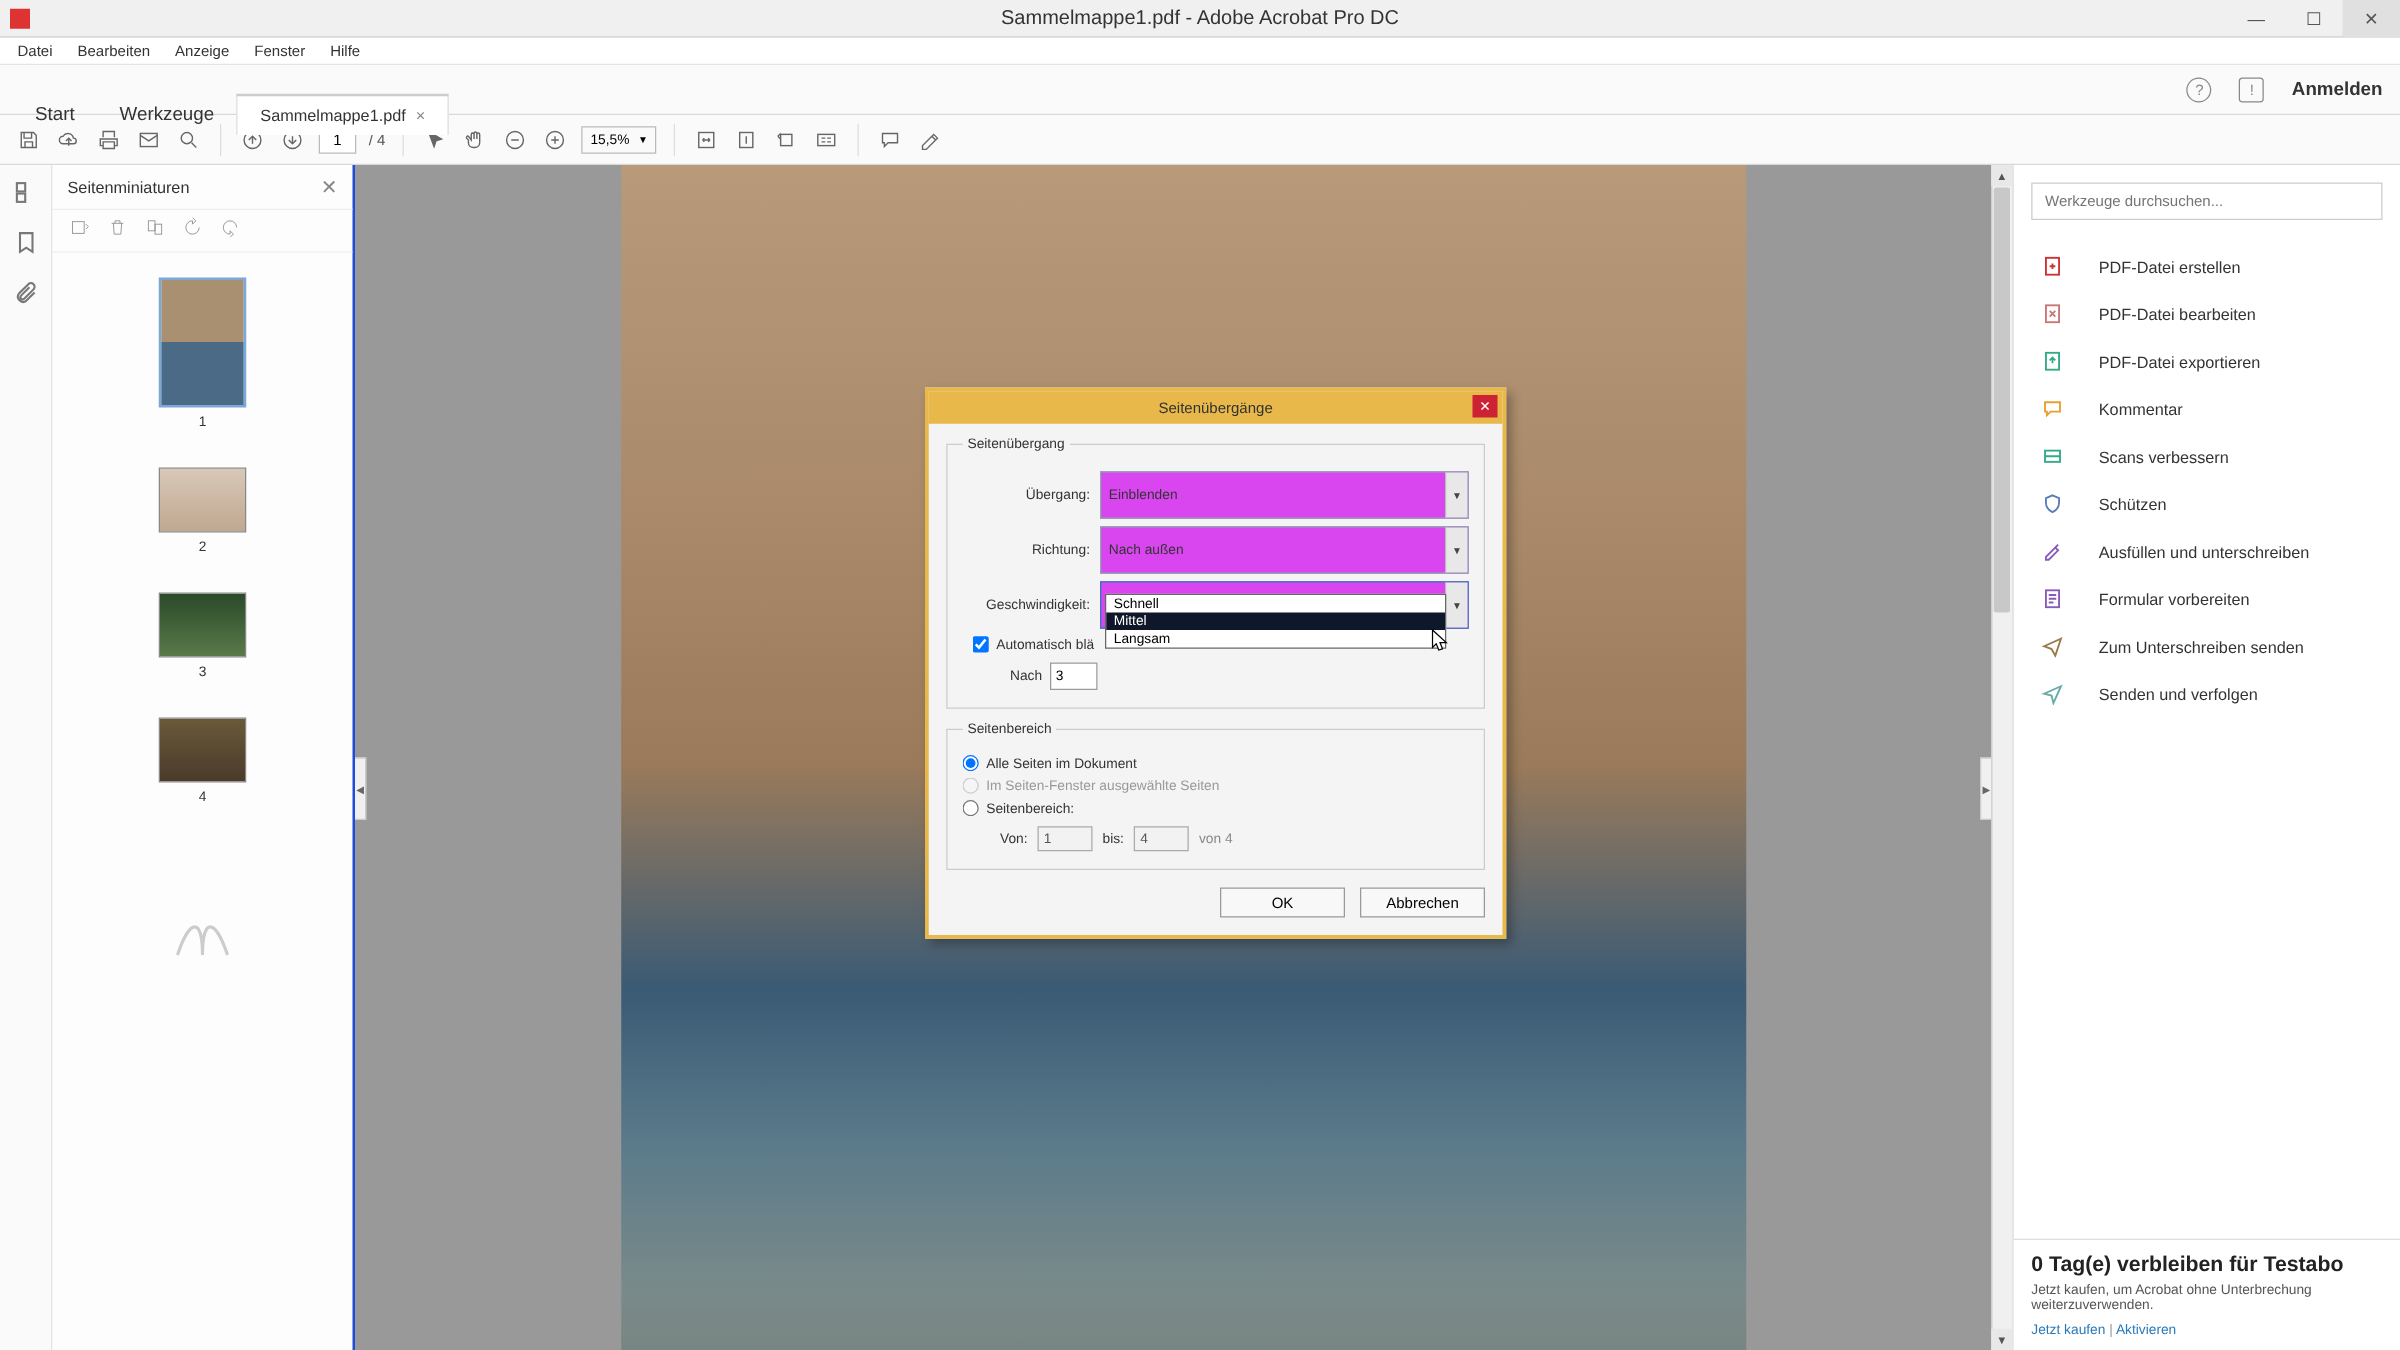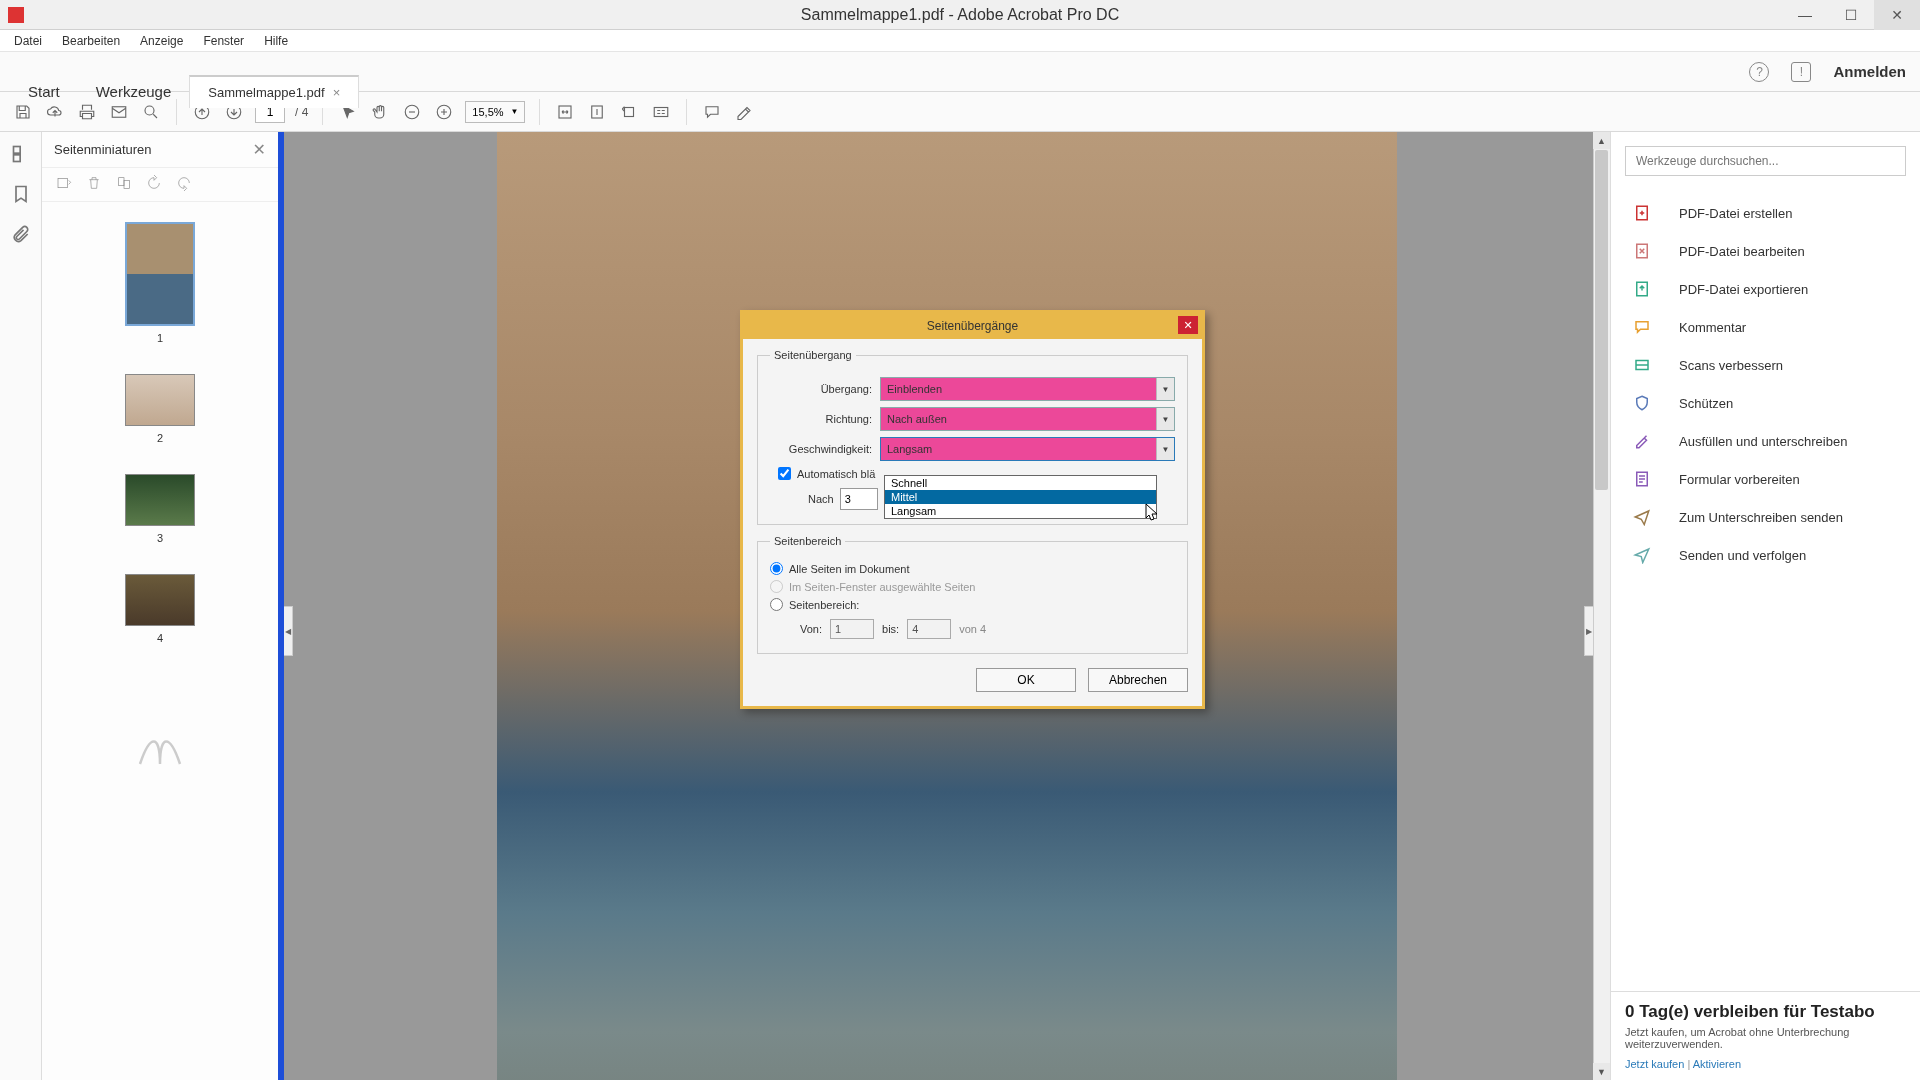--- a/index.html
+++ b/index.html
@@ -36,21 +36,21 @@
   .toolbar svg { width: 18px; height: 18px; stroke: #666; fill: none; stroke-width: 1.5; }
 
   
   .main { display: flex; height: calc(1080px - 30px - 22px - 40px - 40px); }
 
   
   .leftrail { width: 42px; background: #fafafa; border-right: 1px solid #ddd; display: flex; flex-direction: column; align-items: center; padding-top: 12px; gap: 20px; }
   .leftrail div { width: 20px; height: 20px; color: #777; }
 
   
-  .thumbpanel { width: 242px; background: #fdfdfd; border-right: 6px solid #1d4ed8; display: flex; flex-direction: column; }
+  .thumbpanel { width: 242px; background: #fdfdfd; border-right: 2px solid #1d4ed8; display: flex; flex-direction: column; }
   .thumbpanel .header { height: 36px; display: flex; align-items: center; justify-content: space-between; padding: 0 12px; font-size: 13px; color: #333; border-bottom: 1px solid #eee; }
   .thumbpanel .header .x { color: #888; font-size: 16px; cursor: default; }
   .thumbpanel .tools { height: 34px; display: flex; align-items: center; gap: 14px; padding: 0 14px; border-bottom: 1px solid #eee; }
   .thumbpanel .tools svg { width: 16px; height: 16px; stroke: #888; fill: none; }
   .thumbpanel .thumbs { flex: 1; overflow: auto; padding: 20px 0; display: flex; flex-direction: column; align-items: center; gap: 30px; }
   .thumb { display: flex; flex-direction: column; align-items: center; gap: 6px; }
   .thumb .img { width: 70px; height: 52px; border: 1px solid #888; background: #b8a898; }
   .thumb.t1 .img { height: 104px; background: linear-gradient(#a89070 50%, #4a6a85 50%); border: 2px solid #7aa8d8; }
   .thumb.t2 .img { background: linear-gradient(#d8c8b8, #c0a890); }
   .thumb.t3 .img { background: linear-gradient(#2a4a2a, #5a7a4a); }
@@ -94,21 +94,21 @@
     font-size: 11px;
     color: #333;
   }
   .dialog .dtitle { height: 26px; background: #e8b84a; display: flex; align-items: center; justify-content: center; position: relative; font-size: 12px; color: #333; }
   .dialog .dtitle .dclose { position: absolute; right: 4px; top: 3px; width: 20px; height: 18px; background: #c23; color: #fff; display: flex; align-items: center; justify-content: center; font-size: 11px; }
   .dialog .dbody { padding: 10px 14px 14px; }
   .dialog fieldset { border: 1px solid #ccc; padding: 10px 12px 14px; margin-bottom: 10px; }
   .dialog fieldset legend { font-size: 11px; padding: 0 4px; }
   .dialog .row { display: flex; align-items: center; margin: 6px 0; }
   .dialog .row label { width: 110px; text-align: right; padding-right: 8px; }
-  .dialog .row .select { flex: 1; height: 24px; border: 1px solid #8aa; background: #ec4899; display: flex; align-items: center; padding: 0 6px; position: relative; }
+  .dialog .row .select { flex: 1; height: 38px; border: 1px solid #8aa; background: #d946ef; display: flex; align-items: center; padding: 0 6px; position: relative; }
   .dialog .row .select.active { border: 1px solid #2a7ab8; }
   .dialog .row .select .dd { position: absolute; right: 0; top: 0; width: 18px; height: 100%; border-left: 1px solid #bbb; background: #e8e8e8; display: flex; align-items: center; justify-content: center; font-size: 8px; color: #444; }
   .dialog .checkrow { display: flex; align-items: center; gap: 6px; margin: 6px 0 0 8px; }
   .dialog .nachrow { display: flex; align-items: center; gap: 6px; margin: 8px 0 0 38px; }
   .dialog .nachrow input { width: 38px; height: 22px; border: 1px solid #999; padding: 0 4px; font-size: 11px; }
   .dialog .radiorow { display: flex; align-items: center; gap: 6px; margin: 5px 0; }
   .dialog .rangerow { display: flex; align-items: center; gap: 8px; margin: 8px 0 0 30px; }
   .dialog .rangerow input { width: 44px; height: 20px; border: 1px solid #aaa; padding: 0 4px; font-size: 11px; }
   .dialog .buttons { display: flex; justify-content: flex-end; gap: 12px; padding-top: 4px; }
   .dialog .buttons button { width: 100px; height: 24px; border: 1px solid #999; background: #f8f8f8; font-size: 12px; }
@@ -117,21 +117,21 @@
   .dropdown-open {
     position: absolute;
     left: 884px; top: 475px;
     width: 273px;
     background: #fff;
     border: 1px solid #666;
     font-size: 11px;
     z-index: 1000;
   }
   .dropdown-open .opt { padding: 1px 6px; }
-  .dropdown-open .opt.hl { background: #0369a1; color: #fff; }
+  .dropdown-open .opt.hl { background: #0f172a; color: #fff; }
 
   
   .cursor { position: absolute; left: 1145px; top: 503px; width: 14px; height: 20px; z-index: 2000; pointer-events: none; }
   .cursor svg { width: 14px; height: 20px; }
 </style>
 </head>
 <body>
 
 <div class="titlebar">
   <div class="logo"></div>

